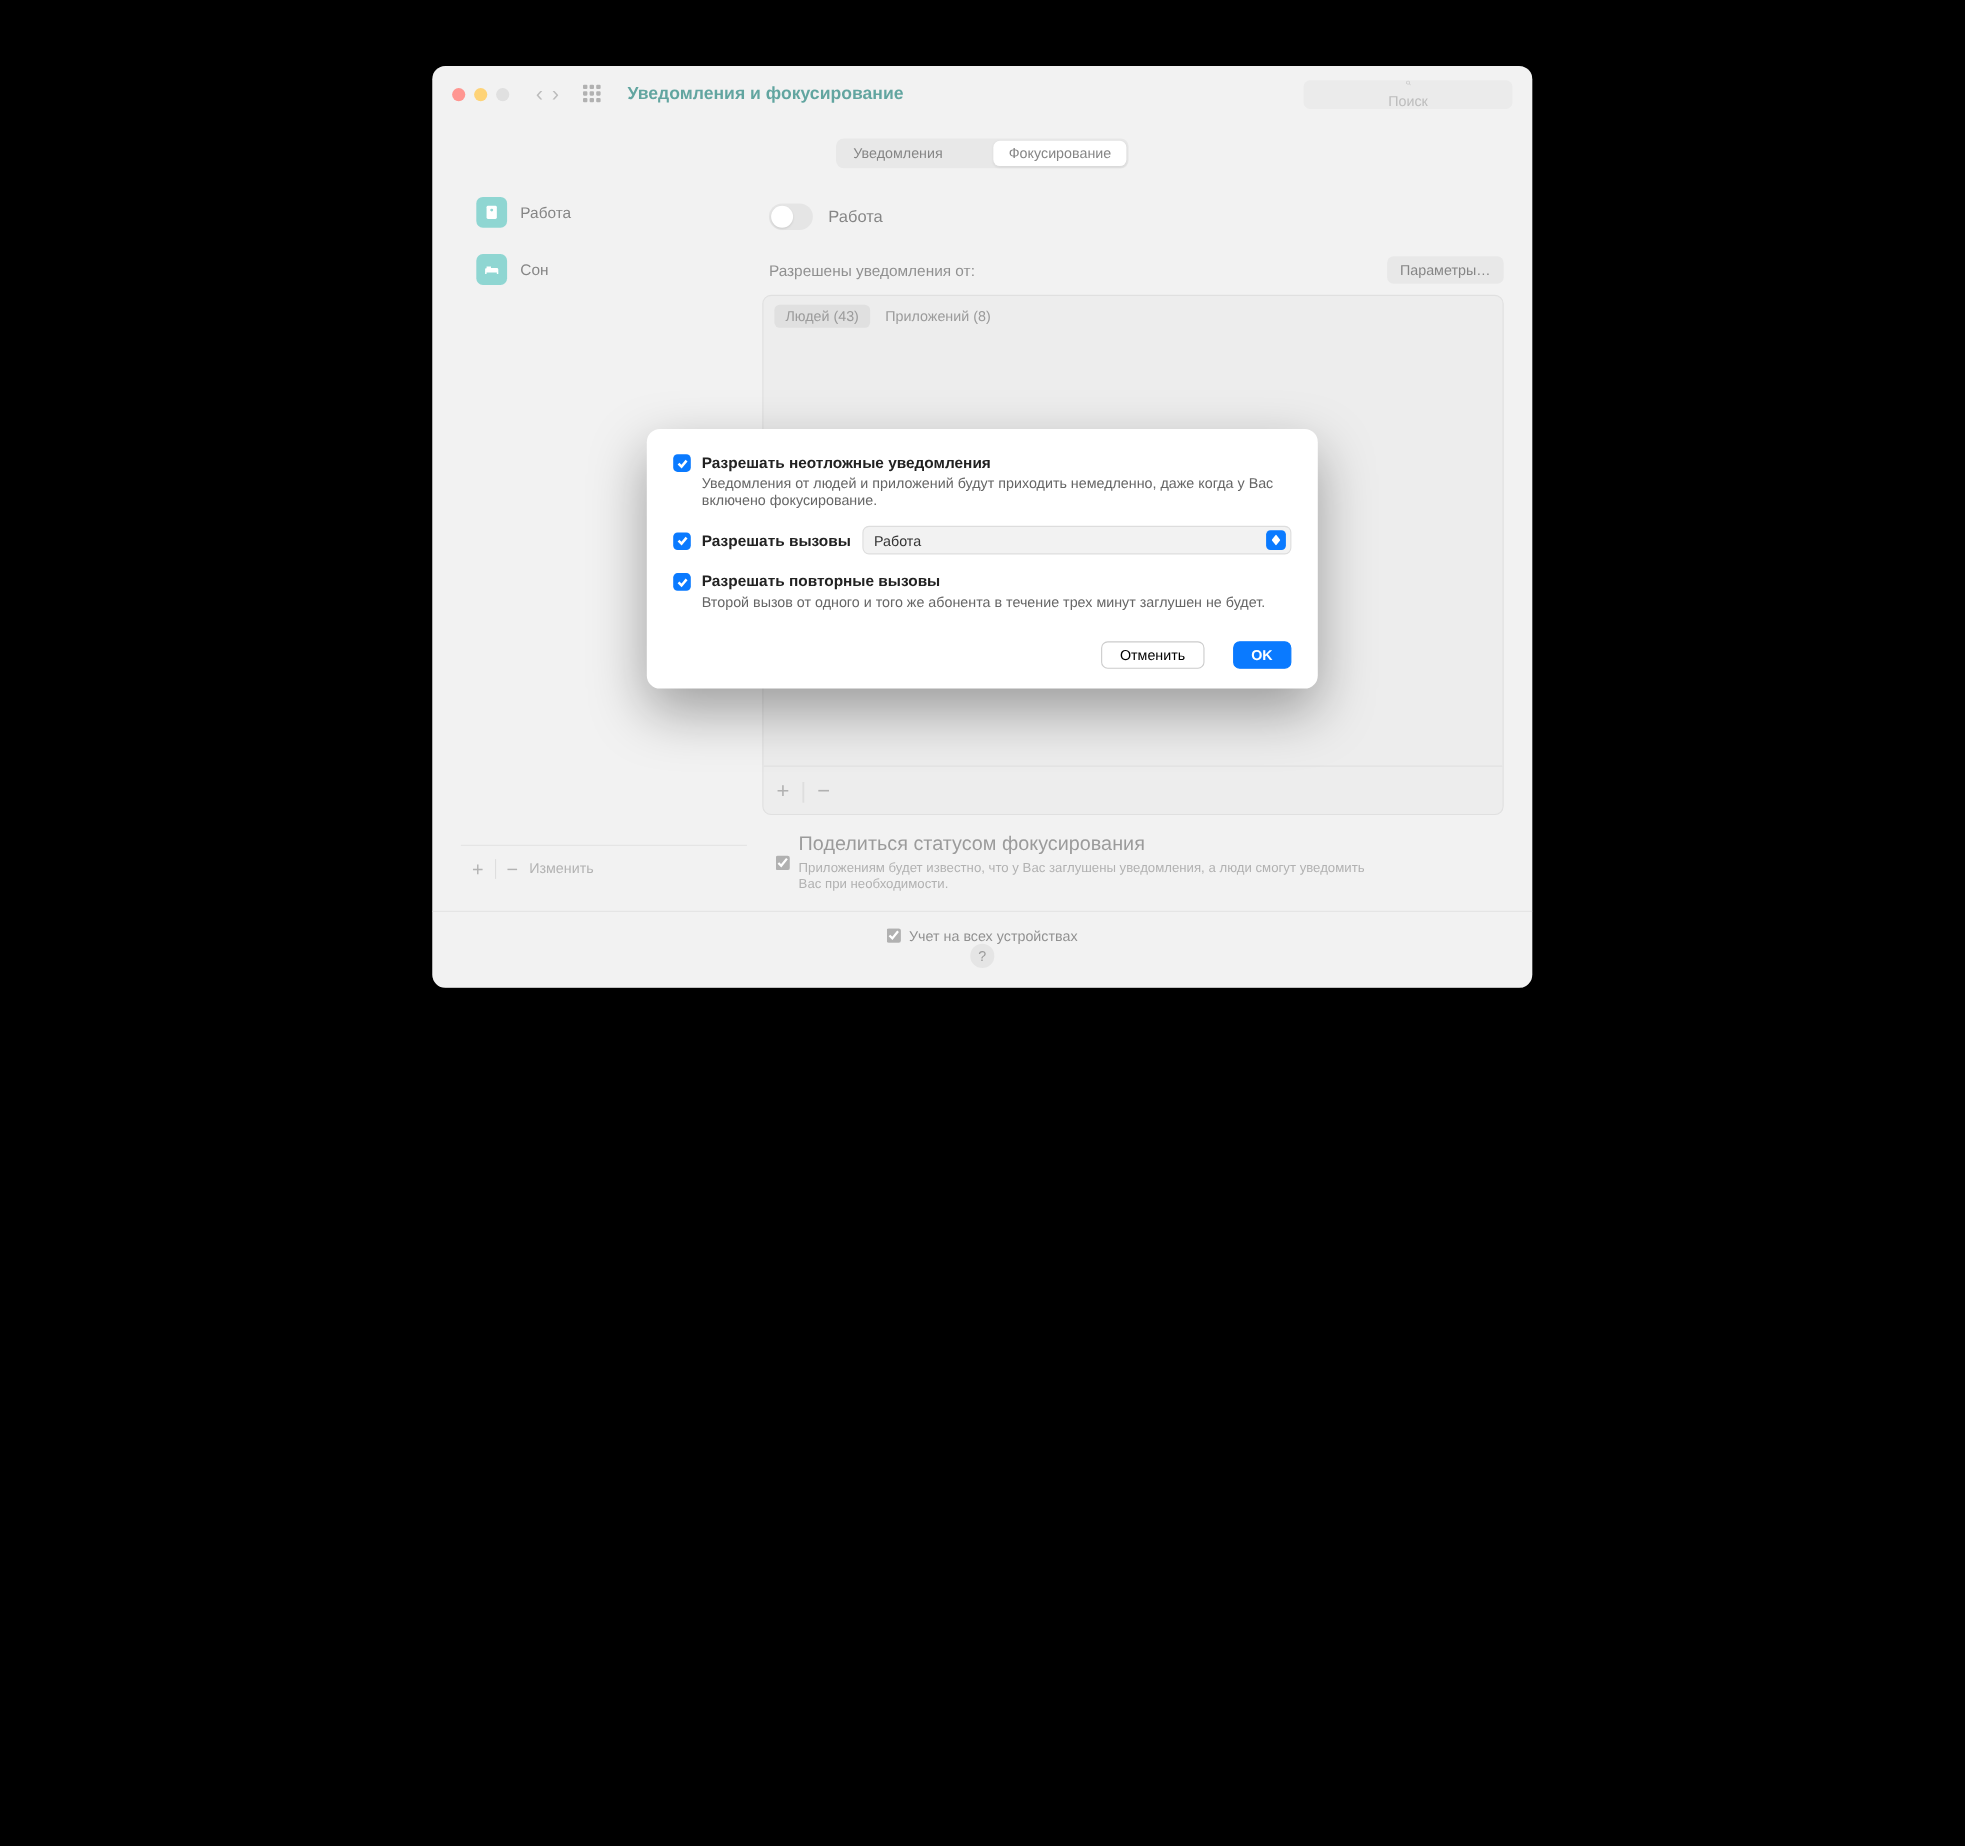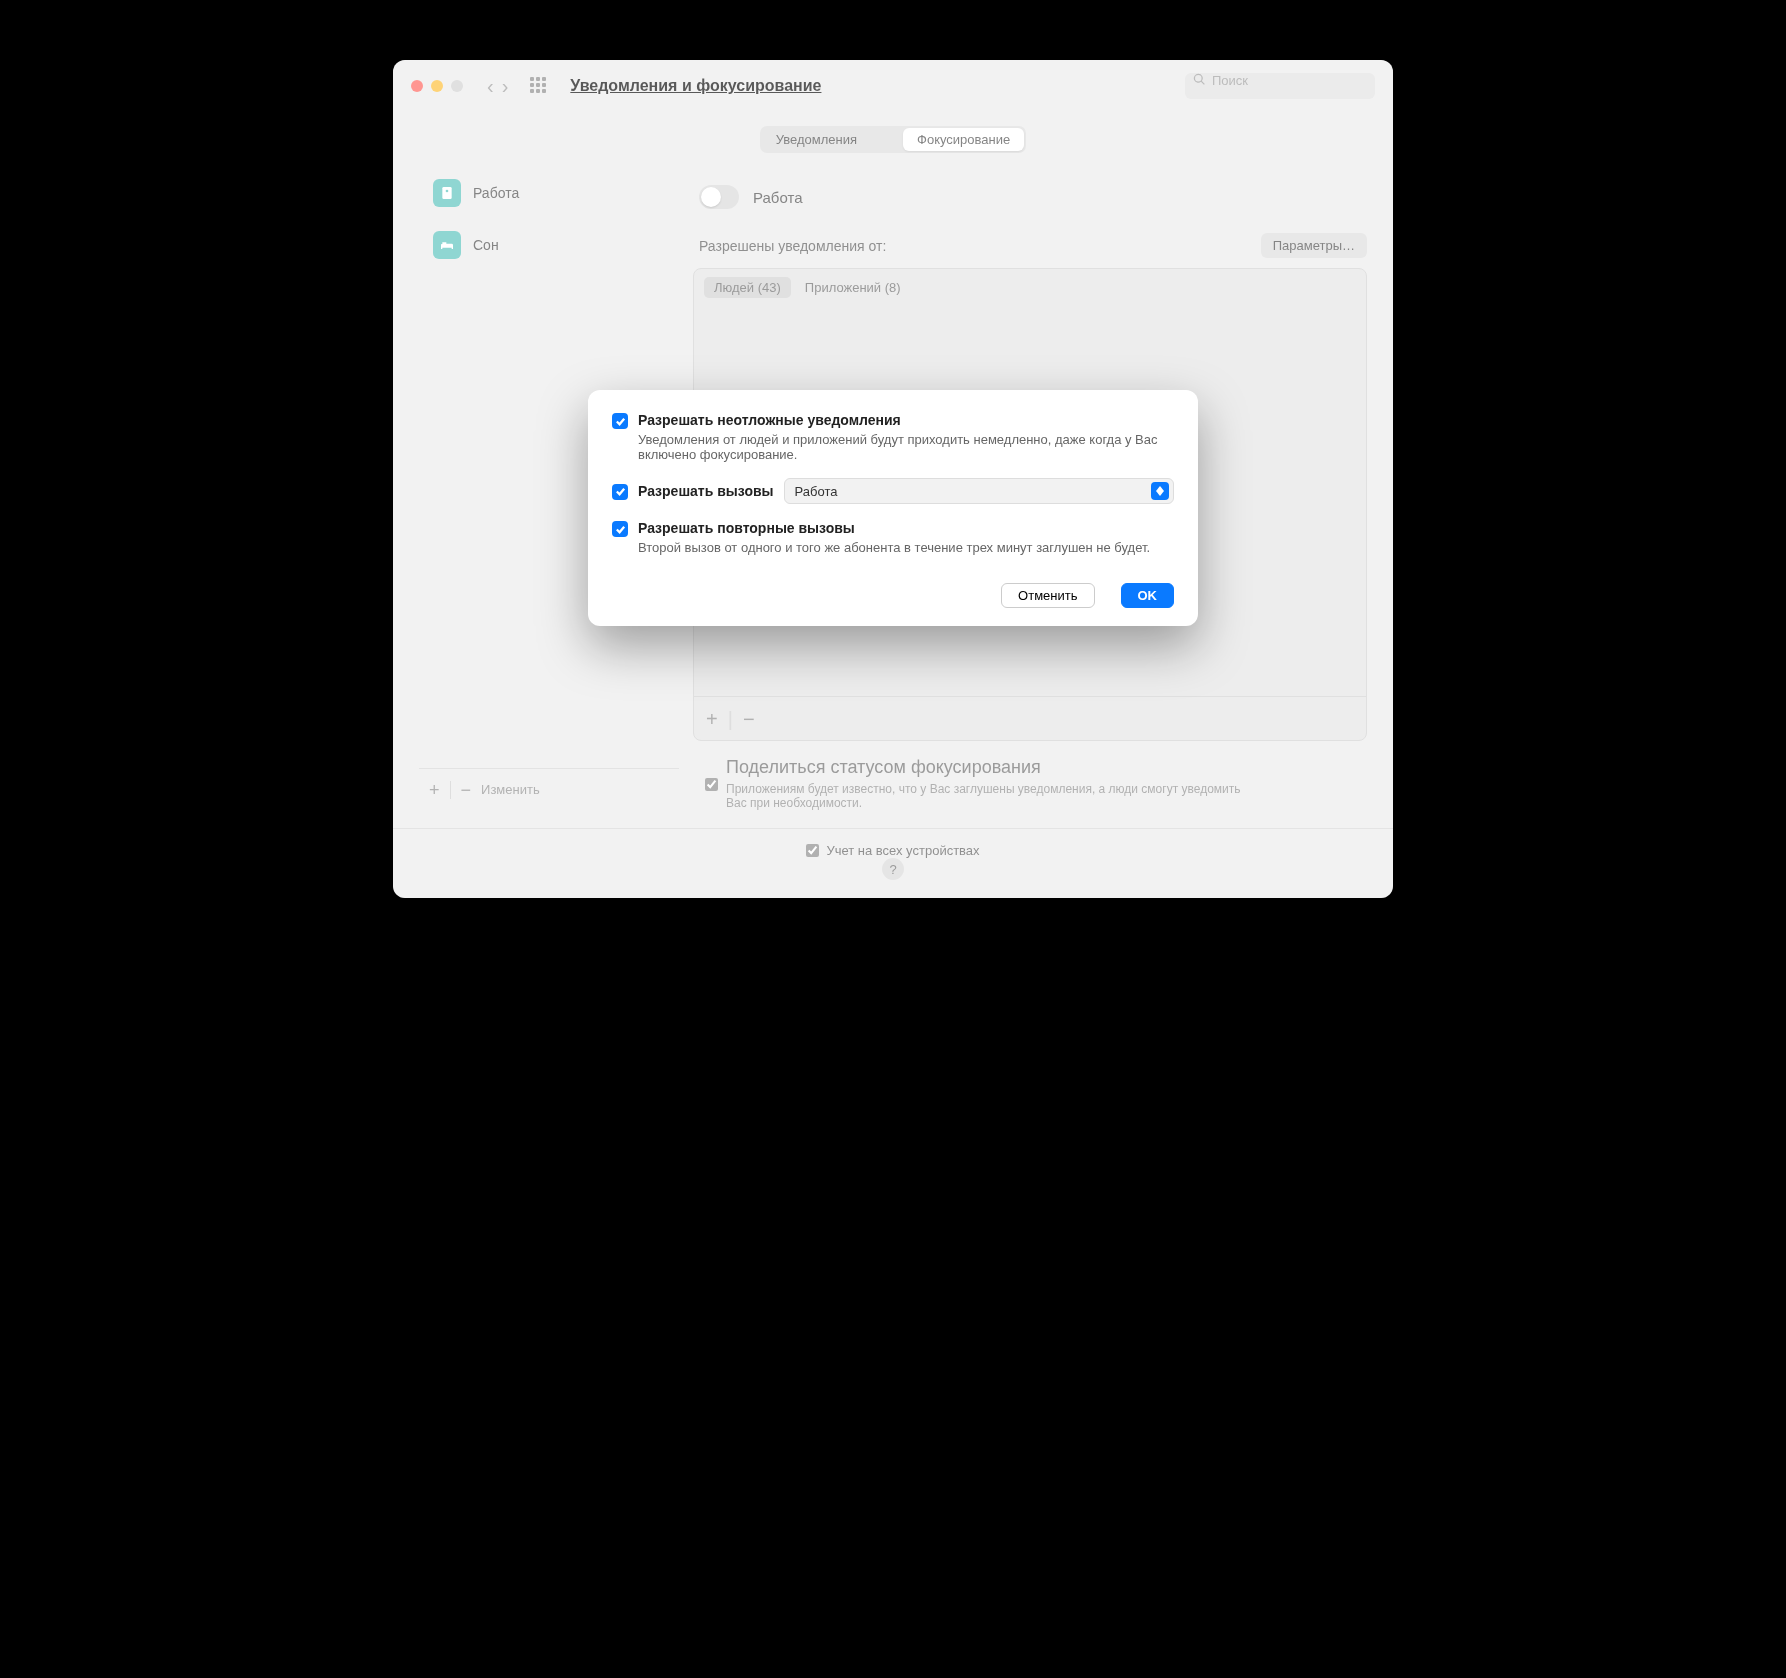--- a/index.html
+++ b/index.html
@@ -32,29 +32,30 @@
   }
   .traffic { display: flex; gap: 8px; }
   .dot { width: 12px; height: 12px; border-radius: 50%; }
   .dot.red { background: #ff5f57; }
   .dot.yellow { background: #febc2e; }
   .dot.green { background: #cfcfcf; }
   .nav-arrows { display:flex; gap:8px; margin-left:10px; color:#999;}
   .nav-arrow { font-size:20px; cursor:pointer; }
   .grid-icon { width:18px; height:18px; display:grid; grid-template-columns:repeat(3,4px); grid-template-rows:repeat(3,4px); gap:2px; margin-left:8px;}
   .grid-icon span{background:#888;border-radius:1px;}
-  .title { font-size:16px; font-weight:600; color:#000000; margin-left:8px;text-decoration:underline;}
+  .title { font-size:16px; font-weight:600; color:#0f766e; margin-left:8px;}
   .search {
     margin-left: auto;
     width: 190px;
     height: 26px;
     background: #e0e0e0;
     border-radius: 6px;
-    display:flex; align-items:flex-start; padding:0 8px; gap:6px;
+    display:flex; align-items:center; padding:0 8px; gap:6px;
     color:#999;
+    flex-direction:column;
   }
   .search svg{width:13px;height:13px;fill:#999;}
   .segment-row{display:flex;justify-content:center;padding:14px 0;}
   .segment{display:flex;background:#dcdcdc;border-radius:7px;padding:2px;}
   .segment-item{padding:4px 14px;font-size:13px;border-radius:6px;color:#444;}
   .segment-item.active{background:#fff;box-shadow:0 1px 2px rgba(0,0,0,0.1);margin-left:32px;}
   .content{display:flex;gap:14px;padding:0 26px 18px 26px;}
   .sidebar{width:260px;background:#ececec;display:flex;flex-direction:column;}
   .side-list{flex:1;}
   .side-item{display:flex;align-items:center;gap:12px;padding:12px 14px;font-size:14px;color:#444;border-radius:6px;}

